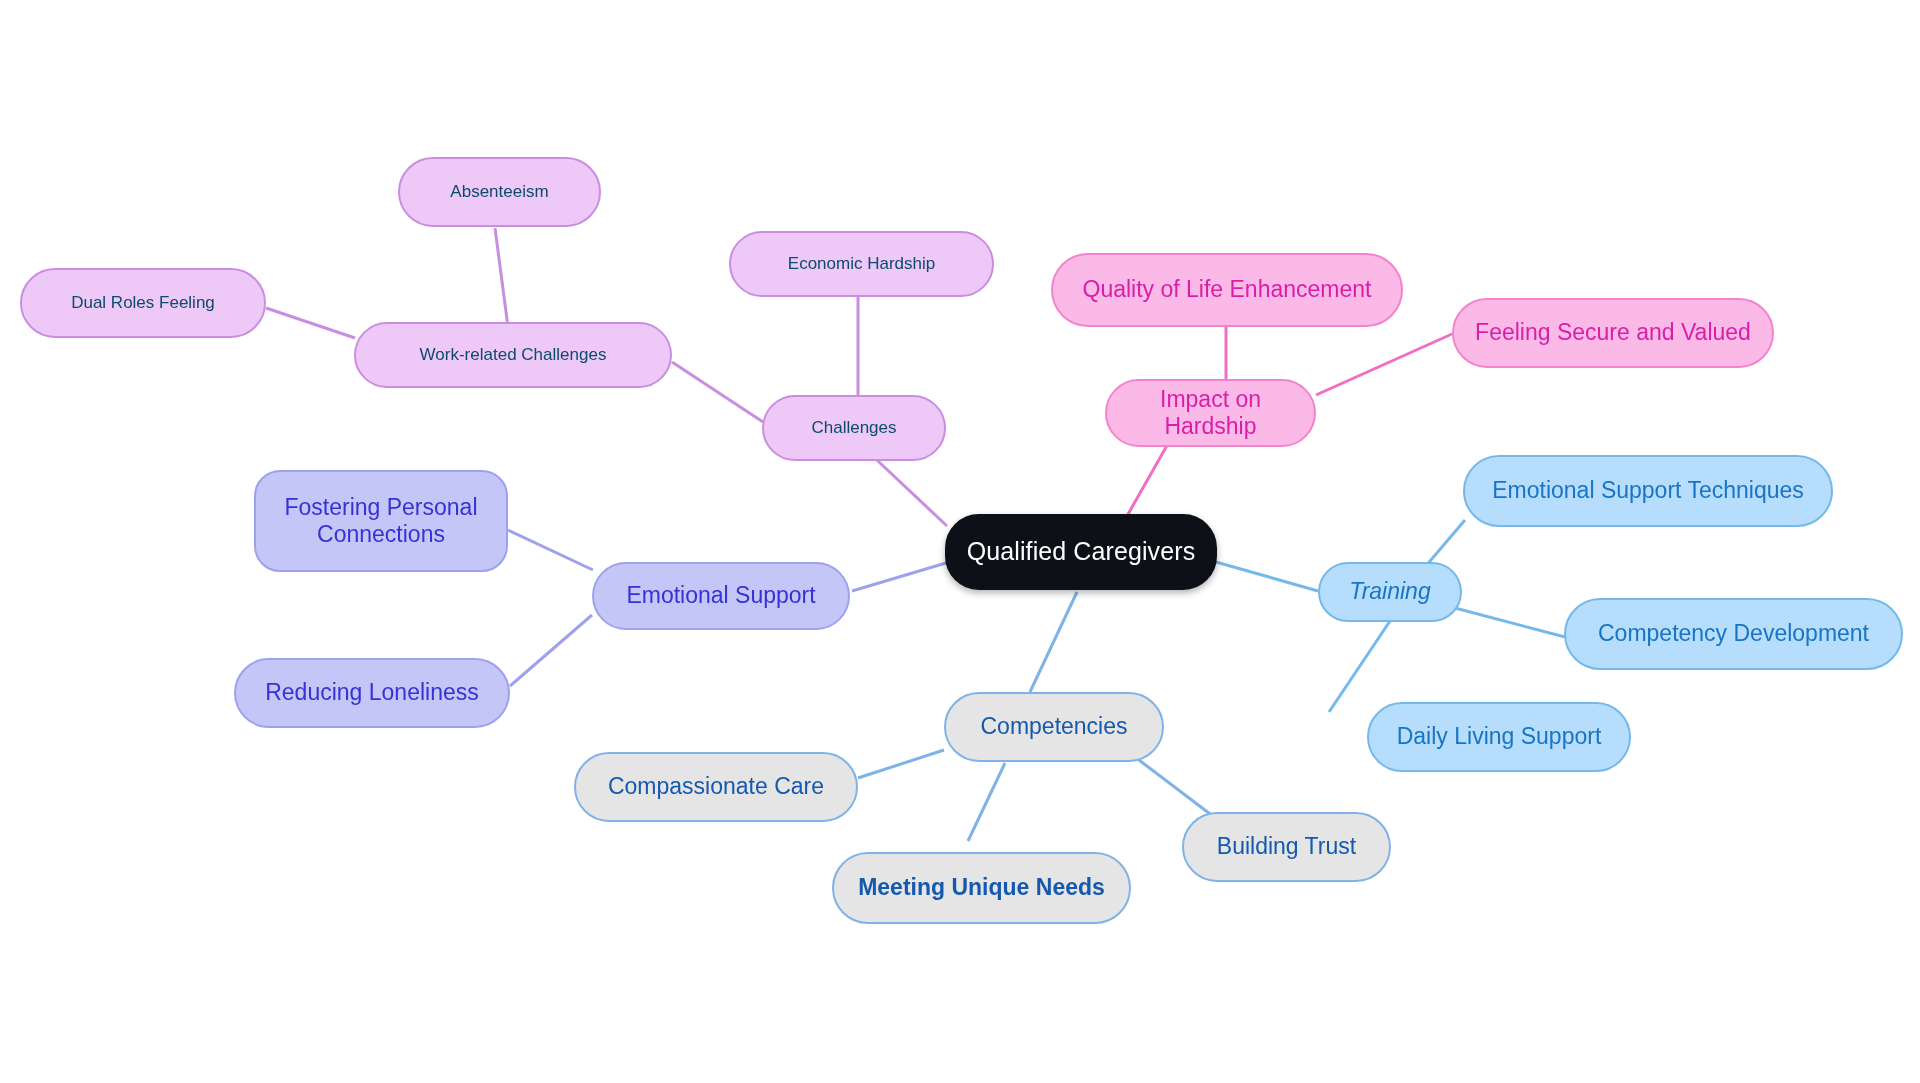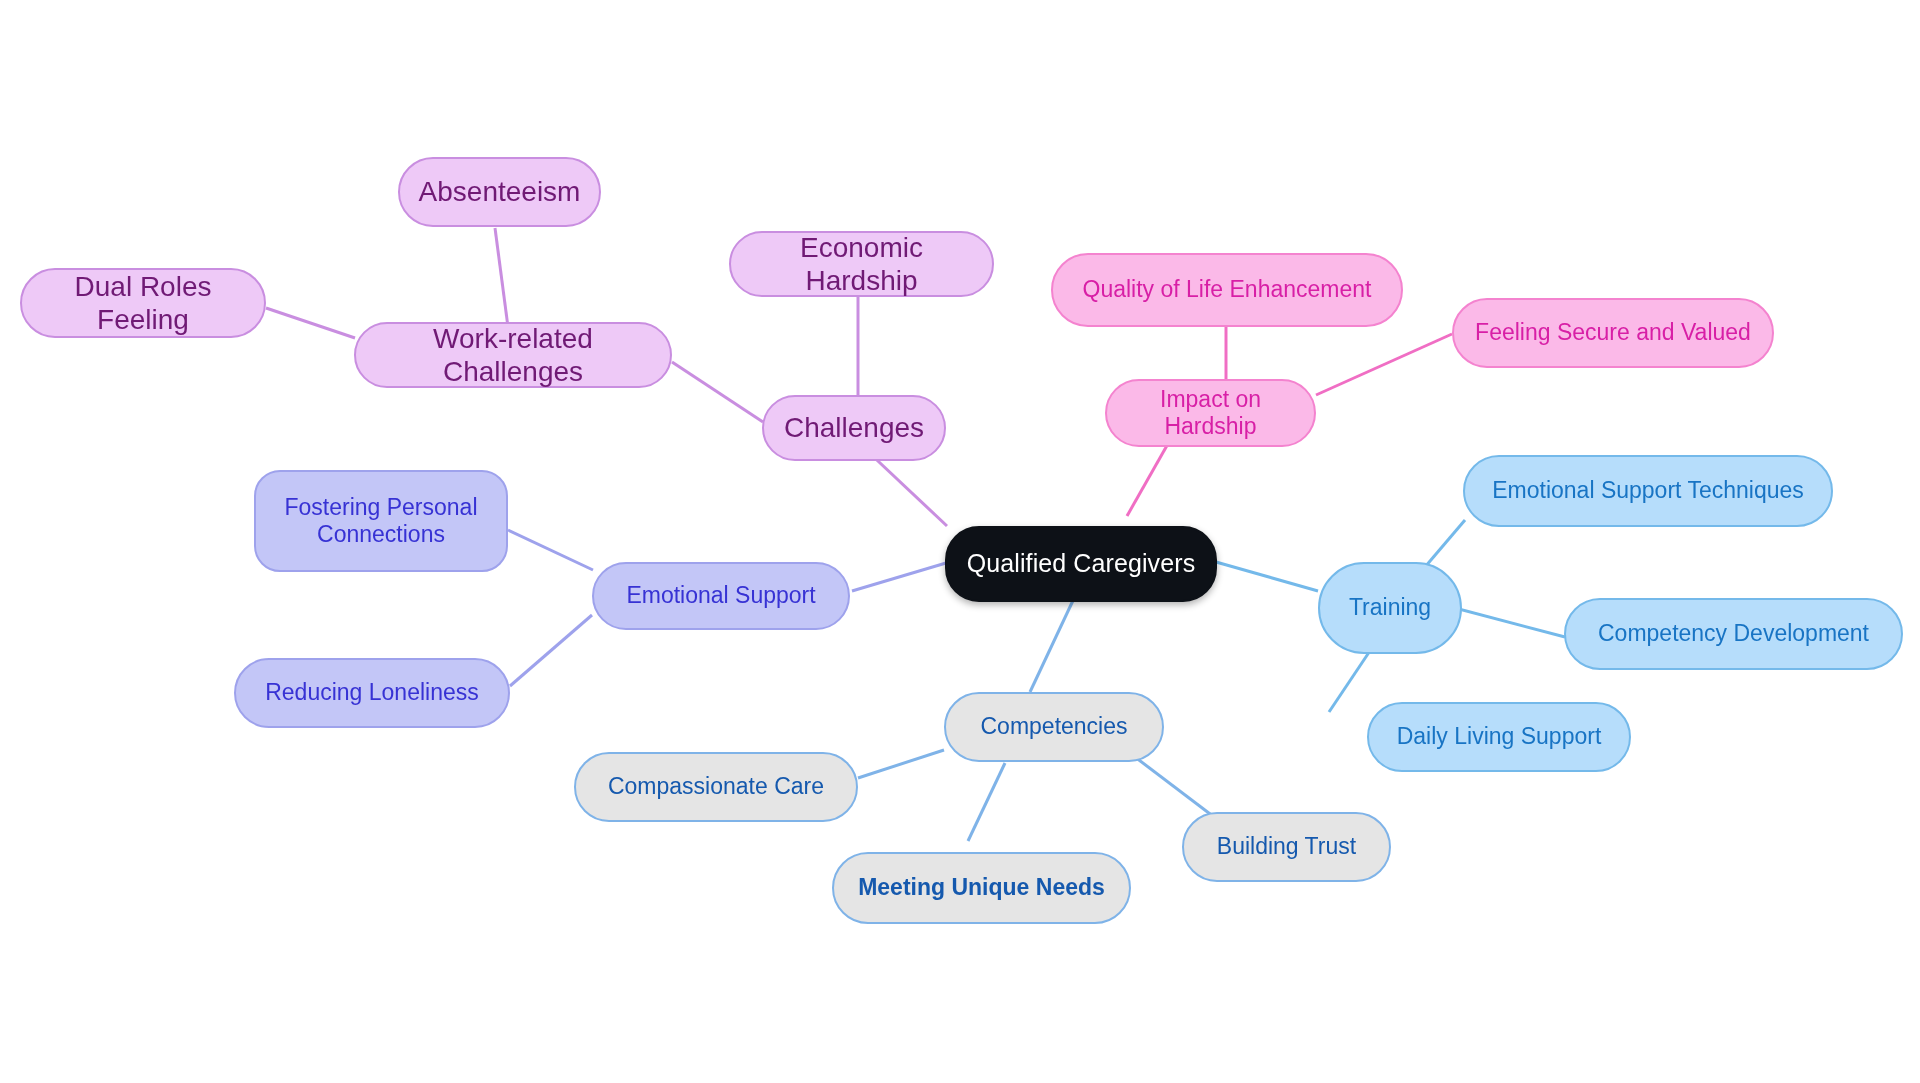--- a/index.html
+++ b/index.html
@@ -45,22 +45,22 @@
     border-color: #0d1117;
     color: #ffffff;
     border-radius: 34px;
     font-size: 25px;
     letter-spacing: .1px;
     box-shadow: 0 3px 7px rgba(0,0,0,.30);
   }
   .node-violet {
     background: #eec9f7;
     border-color: #c98ee0;
-    color: #701a75;
-    font-size: 28px;
+    color: #0c4a6e;
+    font-size: 17px;
   }
   .node-pink {
     background: #fbb9e8;
     border-color: #f483cf;
     color: #d81fa6;
     font-size: 23px;
   }
   .node-indigo {
     background: #c3c6f7;
     border-color: #9ea2ec;
@@ -108,21 +108,21 @@
     <path d="M 1419 574 L 1465 520" stroke="#74b9ea" stroke-width="3" fill="none"></path>
     <path d="M 1421 599 L 1565 637" stroke="#74b9ea" stroke-width="3" fill="none"></path>
     <path d="M 1390 621 L 1329 712" stroke="#74b9ea" stroke-width="3" fill="none"></path>
 
     <path d="M 1077 592 L 1030 692" stroke="#7fb3e8" stroke-width="3" fill="none"></path>
     <path d="M 944 750 L 858 778" stroke="#7fb3e8" stroke-width="3" fill="none"></path>
     <path d="M 1005 763 L 968 841" stroke="#7fb3e8" stroke-width="3" fill="none"></path>
     <path d="M 1135 757 L 1222 823" stroke="#7fb3e8" stroke-width="3" fill="none"></path>
   </svg>
 
-  <div class="node node-root" style="left:945px; top:514px; width:272px; height:76px;margin-top:12px;">Qualified Caregivers</div>
+  <div class="node node-root" style="left:945px; top:514px; width:272px; height:76px;">Qualified Caregivers</div>
 
   <div class="node node-violet" style="left:762px; top:395px; width:184px; height:66px;">Challenges</div>
 
   <div class="node node-violet" style="left:354px; top:322px; width:318px; height:66px;">Work-related Challenges</div>
 
   <div class="node node-violet" style="left:398px; top:157px; width:203px; height:70px;">Absenteeism</div>
 
   <div class="node node-violet" style="left:20px; top:268px; width:246px; height:70px;">Dual Roles Feeling</div>
 
   <div class="node node-violet" style="left:729px; top:231px; width:265px; height:66px;">Economic Hardship</div>
@@ -133,21 +133,21 @@
 
   <div class="node node-pink" style="left:1452px; top:298px; width:322px; height:70px;">Feeling Secure and Valued</div>
 
   <div class="node node-indigo" style="left:592px; top:562px; width:258px; height:68px;">Emotional Support</div>
 
   <div class="node node-indigo" style="left:234px; top:658px; width:276px; height:70px;">Reducing Loneliness</div>
 
   <div class="node node-indigo node-multiline" style="left:254px; top:470px; width:254px; height:102px;">Fostering Personal
 Connections</div>
 
-  <div class="node node-blue" style="left:1318px; top:562px; width:144px; height:92px;">Training</div>
+  <div class="node node-blue" style="left:1318px; top:562px; width:144px; height:60px;font-style:italic;">Training</div>
 
   <div class="node node-blue" style="left:1463px; top:455px; width:370px; height:72px;">Emotional Support Techniques</div>
 
   <div class="node node-blue" style="left:1564px; top:598px; width:339px; height:72px;">Competency Development</div>
 
   <div class="node node-blue" style="left:1367px; top:702px; width:264px; height:70px;">Daily Living Support</div>
 
   <div class="node node-lightblue" style="left:944px; top:692px; width:220px; height:70px;">Competencies</div>
 
   <div class="node node-lightblue" style="left:574px; top:752px; width:284px; height:70px;">Compassionate Care</div>

